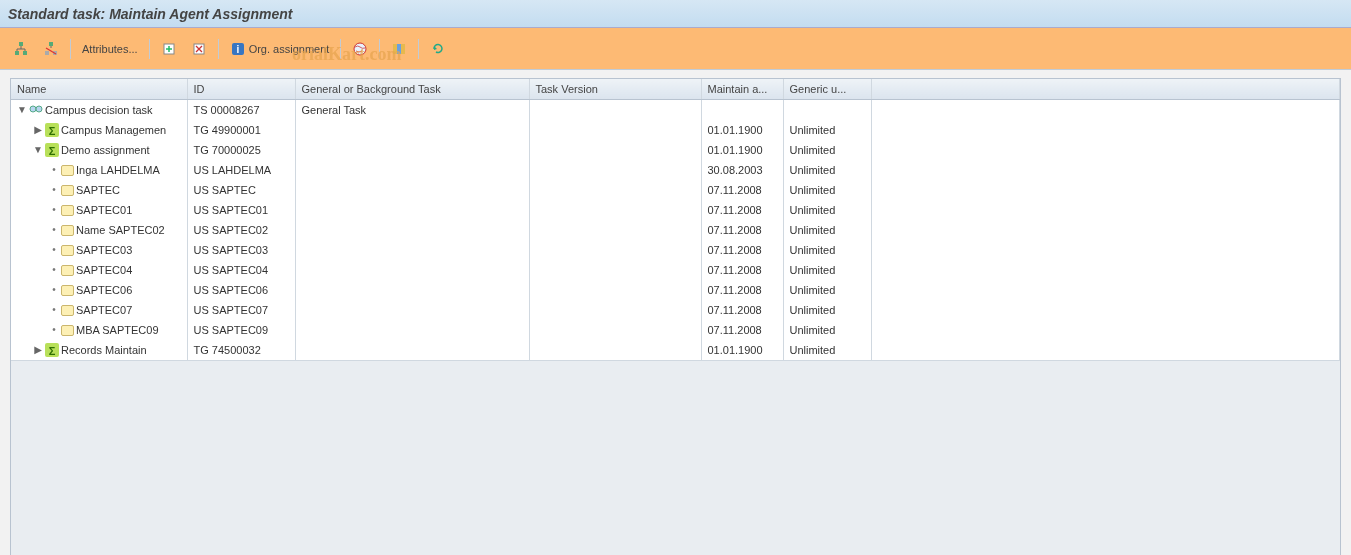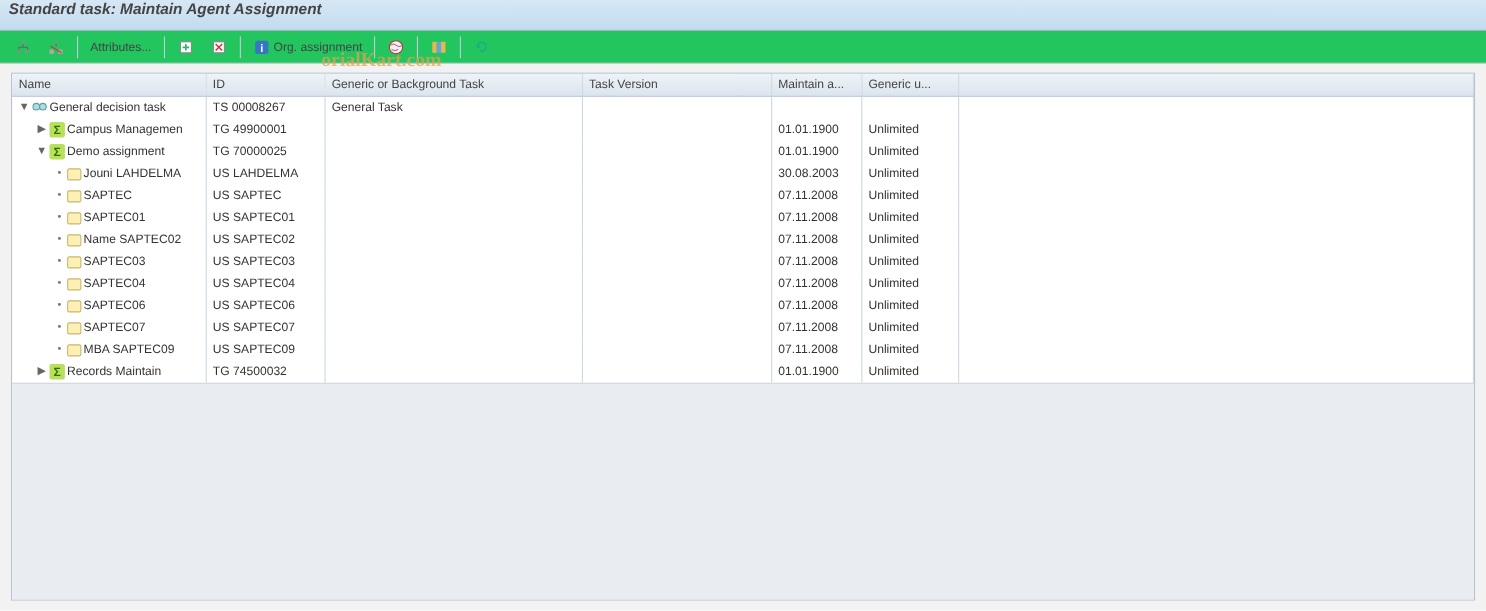--- a/index.html
+++ b/index.html
@@ -2,33 +2,34 @@
 <html><head>
   <meta charset="utf-8">
   <style>
     * { box-sizing: border-box; margin: 0; padding: 0; font-family: Arial, Helvetica, sans-serif; }
     body { background: #f2f2f2; width: 1351px; height: 555px; font-size: 12px; color: #333; }
 
     .title-bar {
       background: linear-gradient(#d6e7f4, #c3dcf0);
       height: 28px;
       display: flex;
+      align-items: center;
       padding: 0 8px;
       border-bottom: 1px solid #aac;
     }
     .title-bar .title {
       font-weight: bold;
       font-style: italic;
       font-size: 14px;
       color: #444;
     }
 
     .toolbar {
-      background: #22c55e;
-      height: 30px;
+      background: #fdba74;
+      height: 42px;
       display: flex;
       align-items: center;
       gap: 4px;
       padding: 0 8px;
       border-bottom: 1px solid #c0cbd6;
     }
 
     .tb-btn {
       display: flex;
       align-items: center;
@@ -232,39 +233,39 @@
           <col class="col-task">
         <col class="col-ver">
           <col class="col-as">
           <col class="col-au">
           <col class="col-rest">
       </colgroup>
       <thead>
         <tr>
           <th>Name</th>
           <th>ID</th>
-          <th>Generic or Background Task</th>
+          <th>General or Background Task</th>
           <th>Task Version</th>
           <th>Maintain a...</th>
           <th>Generic u...</th>
           <th></th>
         </tr>
       </thead>
       <tbody id="grid-body">
           <tr>
             <td>
               <span class="tree-cell indent-0">
                 <span class="exp">▼</span>
                 <span class="task-icon">
                   <svg width="14" height="12">
                     <circle cx="4" cy="6" r="3" fill="#b8d5f0" stroke="#5a8"></circle>
                     <circle cx="10" cy="6" r="3" fill="#b8d5f0" stroke="#5a8"></circle>
                   </svg>
                 </span>
-                <span>General decision task</span>
+                <span>Campus decision task</span>
               </span>
             </td>
             <td>TS 00008267</td>
             <td>General Task</td>
             <td></td>
             <td></td>
             <td></td>
             <td></td>
           </tr>
           <tr>
@@ -295,21 +296,21 @@
             <td></td>
             <td>01.01.1900</td>
             <td>Unlimited</td>
             <td></td>
           </tr>
           <tr>
             <td>
               <span class="tree-cell indent-2">
                 <span class="exp"><span class="exp-dot">•</span></span>
                 <span class="box-icon"></span>
-                <span>Jouni LAHDELMA</span>
+                <span>Inga LAHDELMA</span>
               </span>
             </td>
             <td>US LAHDELMA</td>
             <td></td>
             <td></td>
             <td>30.08.2003</td>
             <td>Unlimited</td>
             <td></td>
           </tr>
           <tr>

